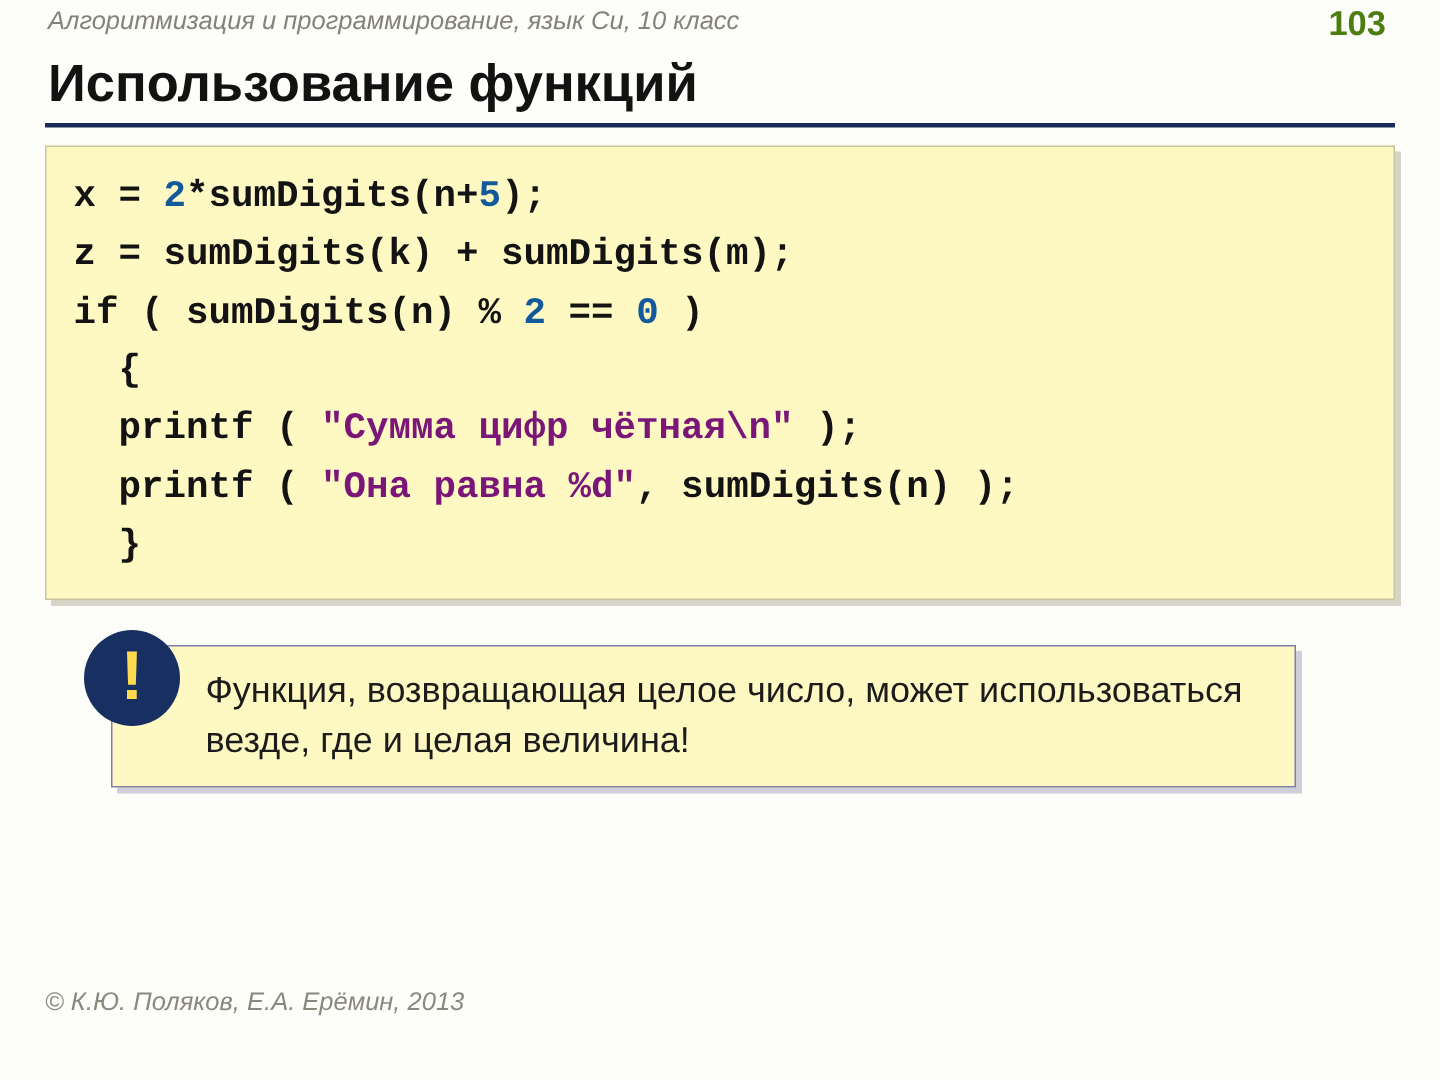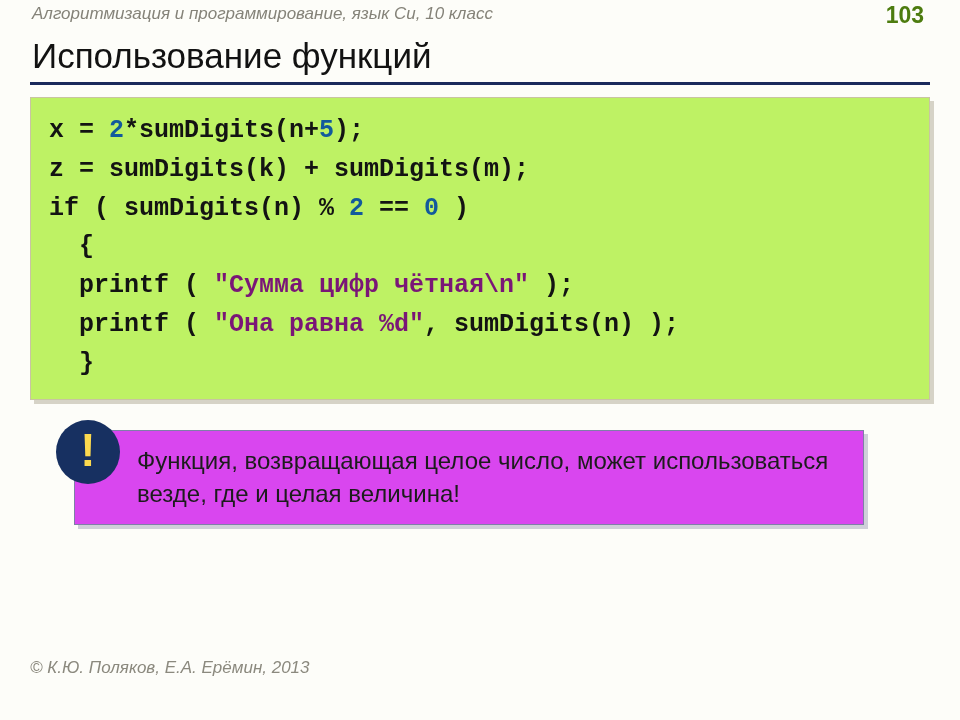--- a/index.html
+++ b/index.html
@@ -27,47 +27,47 @@
     position: absolute;
     right: 6px;
     top: 2px;
     font-style: normal;
     font-weight: bold;
     font-size: 23px;
     color: #4d7c0f;
   }
   h1.title {
     font-size: 35px;
-    font-weight: normal;
+    font-weight: bold;
     color: #121212;
     border-bottom: 3px solid #1a2a5b;
     padding: 8px 0 6px 2px;
     margin-bottom: 12px;
   }
   .code-box {
-    background: #bef264;
+    background: #fef9c3;
     border: 1px solid #c9c4a2;
     box-shadow: 4px 4px 0 #d6d3c7;
     padding: 14px 18px 16px 18px;
     font-family: "Courier New", Courier, monospace;
     font-size: 25px;
     font-weight: bold;
     line-height: 1.55;
     color: #131313;
     white-space: pre;
   }
   .num { color: #125a9c; }
   .str { color: #7a1677; }
   .note-wrap {
     margin-top: 30px;
     padding-left: 44px;
     position: relative;
   }
   .note {
-    background: #d946ef;
+    background: #fef9c3;
     border: 1px solid #7f7fa8;
     box-shadow: 4px 4px 0 #cfcfd9;
     padding: 14px 22px 14px 62px;
     font-size: 24px;
     line-height: 1.35;
     color: #1c1c1c;
     width: 790px;
   }
   .bang {
     position: absolute;

